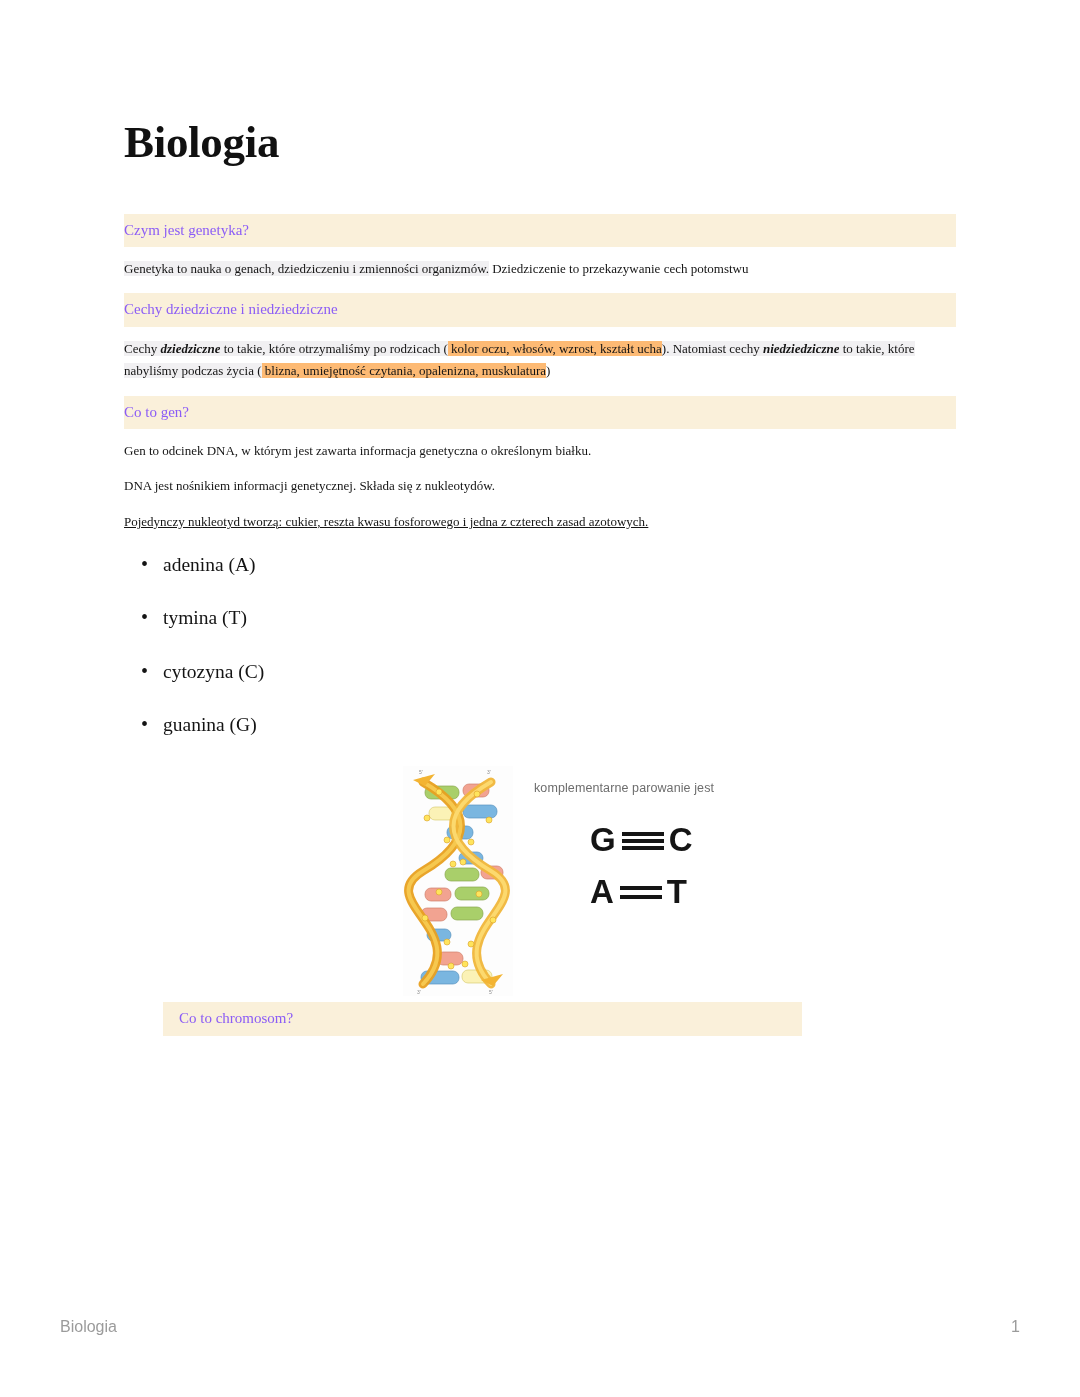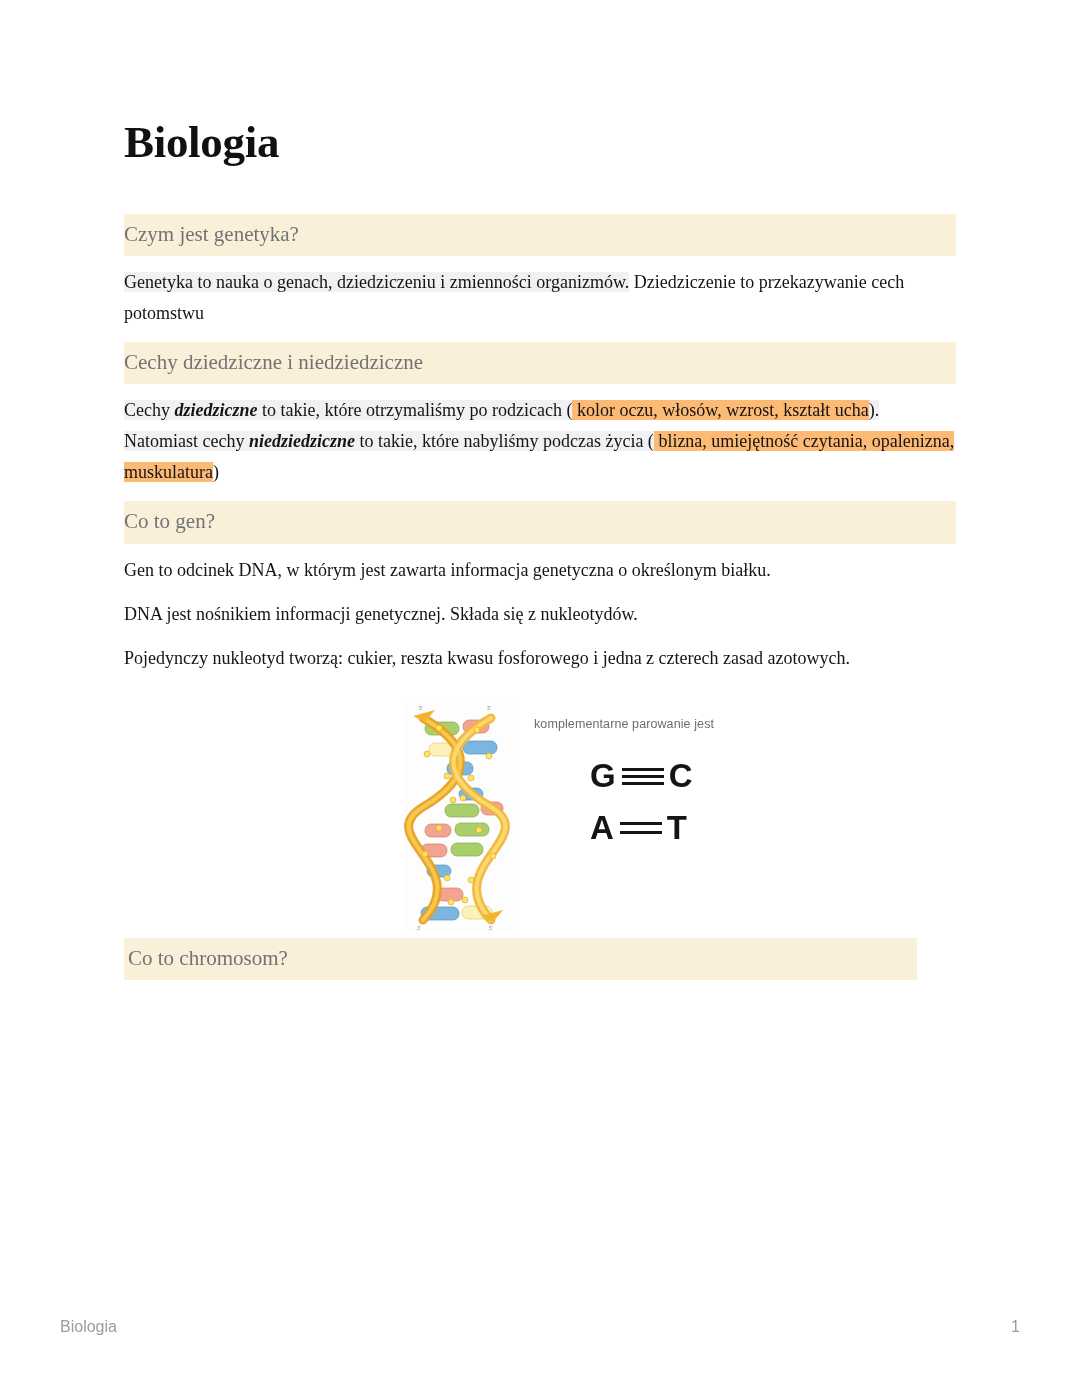--- a/index.html
+++ b/index.html
@@ -36,40 +36,41 @@
     font-weight: bold;
     letter-spacing: -0.3px;
     line-height: 1.1;
     margin: 0 0 46px 0;
     color: #111111;
   }
 
   
   .q-head {
     background: #faf0da;
-    font-size: 21px;
+    font-size: 15px;
     line-height: 1.5;
     padding: 5px 0 6px 0;
     margin: 0;
     width: 832px;
     box-sizing: border-box;
-    color: #737373;
+    color: #8b5cf6;
   }
   .q-head.indent {
-    width: 793px;
-    padding-left: 4px;
+    margin-left: 39px;
+    width: 639px;
+    padding-left: 16px;
   }
 
   .para {
-    font-size: 18px;
+    font-size: 13px;
     line-height: 1.72;
     margin: 11px 0 13px 0;
     color: #141414;
   }
-  .para.tight { margin-bottom: 10px; }
+  .para.tight { margin-bottom: 10px; text-decoration: underline; }
 
   .hl-gray {
     background: #f1f0f2;
   }
   .hl-cream {
     background: #fdba74;
   }
 
   b, .bold { font-weight: bold; font-style: italic; }
 
@@ -186,20 +187,26 @@
     <div class="q-head">Cechy dziedziczne i niedziedziczne</div>
     <p class="para"><span class="hl-gray">Cechy </span><b class="hl-gray">dziedziczne</b><span class="hl-gray"> to takie, które otrzymaliśmy po rodzicach (</span><span class="hl-cream"> kolor oczu, włosów, wzrost, kształt ucha</span><span class="hl-gray">). Natomiast cechy </span><b class="hl-gray">niedziedziczne</b><span class="hl-gray"> to takie, które nabyliśmy podczas życia (</span><span class="hl-cream"> blizna, umiejętność czytania, opalenizna, muskulatura</span><span>)</span></p>
 
     <div class="q-head">Co to gen?</div>
     <p class="para">Gen to odcinek DNA, w którym jest zawarta informacja genetyczna o określonym białku.</p>
 
     <p class="para">DNA jest nośnikiem informacji genetycznej. Składa się z nukleotydów.</p>
 
     <p class="para tight">Pojedynczy nukleotyd tworzą: cukier, reszta kwasu fosforowego i jedna z czterech zasad azotowych.</p>
 
+    <ul class="base-list">
+      <li>adenina (A)</li>
+      <li>tymina (T)</li>
+      <li>cytozyna (C)</li>
+      <li>guanina (G)</li>
+    </ul>
 
     <div class="figure-wrap">
       <div class="figure-inner">
 
         <div class="helix-box">
           <svg width="110" height="230" viewBox="0 0 110 230">
             <rect x="0" y="0" width="110" height="230" fill="#fdfdfd"></rect>
 
             <g>
               <rect x="22" y="20" width="34" height="13" rx="6" fill="#a9cf6a" stroke="#8aa84e" stroke-width="0.7"></rect>

